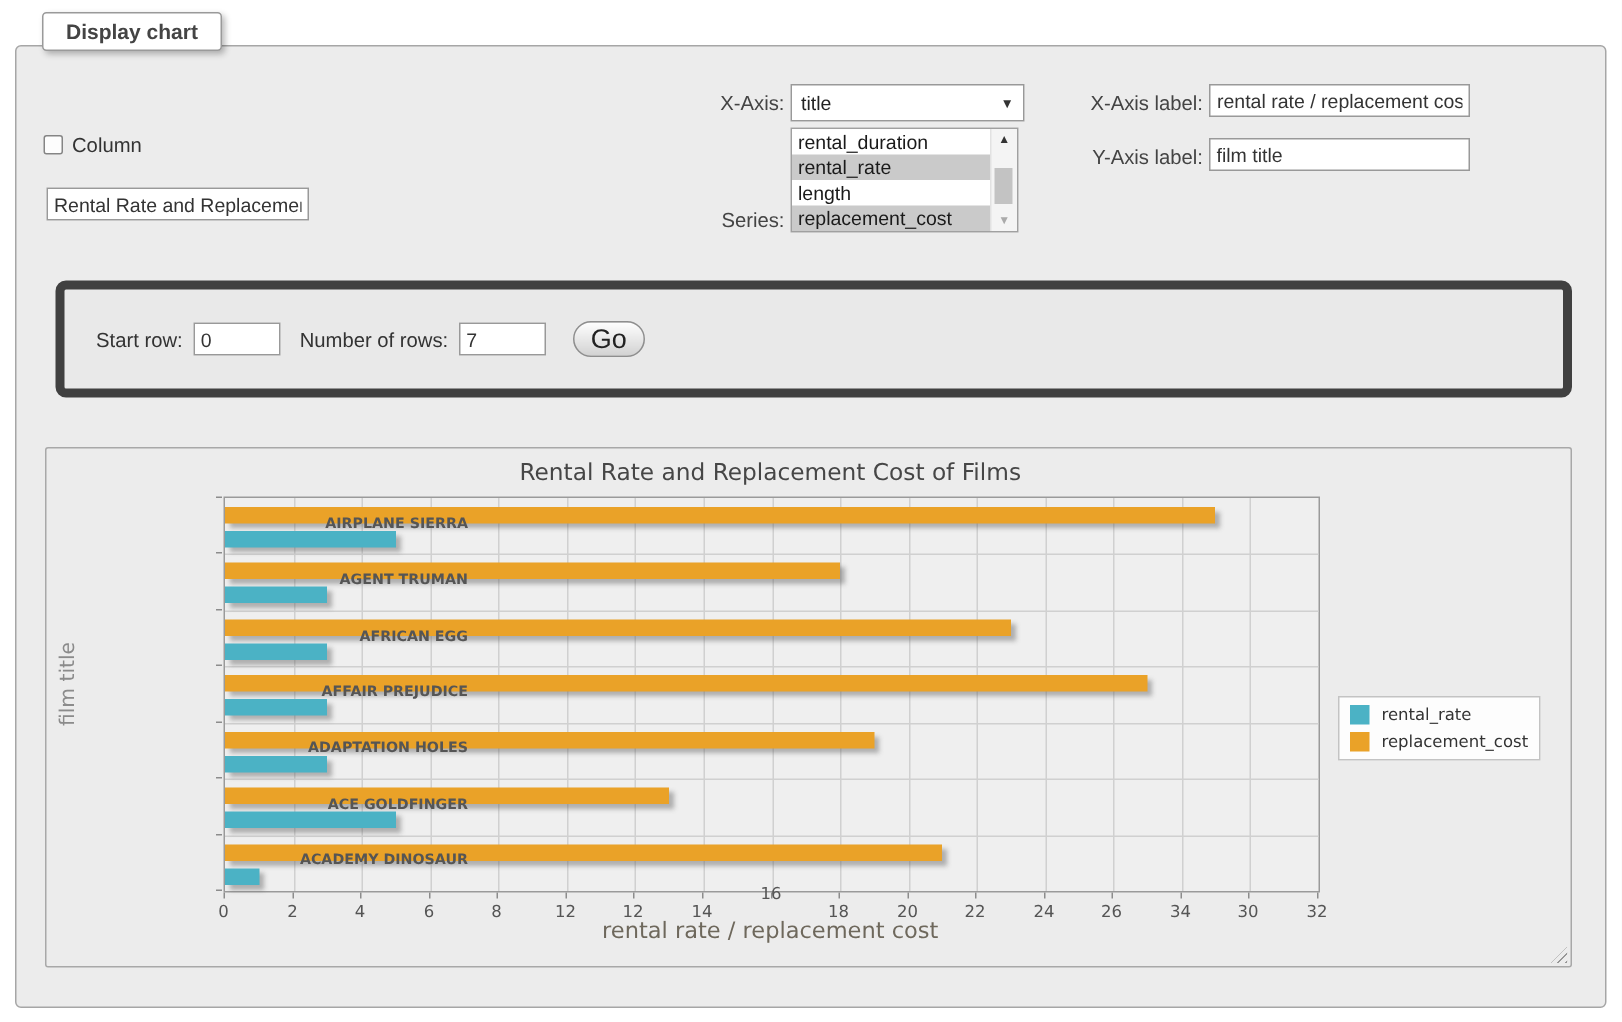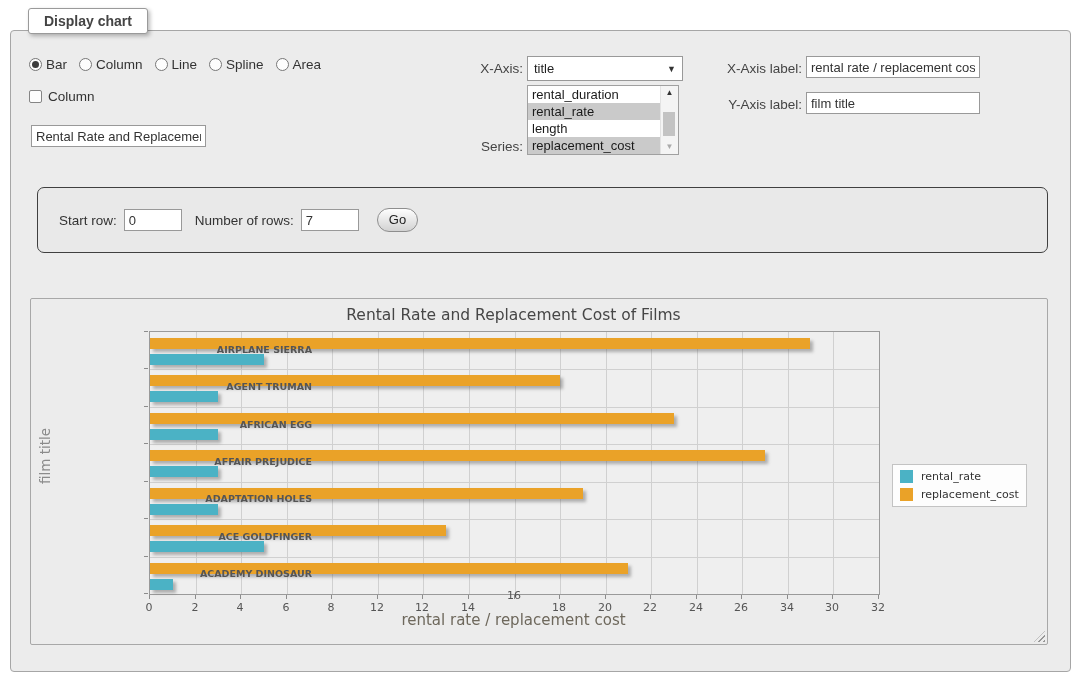--- a/index.html
+++ b/index.html
@@ -42,28 +42,28 @@
   .listbox .opt{height:17px;line-height:17px;font-size:13px;color:#1a1a1a;padding:0 4px;
           white-space:nowrap;overflow:hidden;}
   .listbox .opt.sel{background:#cacaca;}
   .sbar{position:absolute;right:0;top:0;width:17px;bottom:0;background:#f4f4f4;border-left:1px solid #e2e2e2;}
   .sbar .btn{position:absolute;left:0;width:17px;height:14px;text-align:center;font-size:8px;line-height:14px;}
   .sbar .up{top:0;color:#333;}
   .sbar .down{bottom:0;color:#aaa;}
   .sbar .thumb{position:absolute;left:2px;top:26px;width:12px;height:24px;background:#c3c3c3;}
 
   
-  .rowpanel{position:absolute;left:37px;top:187px;width:1011px;height:66px;background:#e9e9e9;
-          border:1px solid #404040;border-radius:7px;box-sizing:border-box;
+  .rowpanel{position:absolute;left:37px;top:187px;width:1011px;height:78px;background:#e9e9e9;
+          border:6px solid #404040;border-radius:7px;box-sizing:border-box;
           display:flex;align-items:center;padding-left:21px;}
   .rowpanel .sp7{width:7px;}.rowpanel .sp13{width:13px;}.rowpanel .sp18{width:18px;}
   .rowpanel input.txt{position:static;width:58px;}
   .gobtn{height:24px;padding:0 11px;border:1px solid #8e8e8e;border-radius:12px;
          background:linear-gradient(#fefefe,#d2d2d2);font-family:"Liberation Sans",sans-serif;
-         font-size:13px;color:#222;line-height:22px;text-align:right;}
+         font-size:18px;color:#222;line-height:22px;text-align:right;}
 
   
   .chartpanel{position:absolute;left:30px;top:298px;width:1018px;height:347px;background:#ececec;
          border:1px solid #a8a8a8;border-radius:2px;box-sizing:border-box;}
   .chart-font{font-family:"DejaVu Sans",sans-serif;}
   #chart-title{position:absolute;left:118px;top:7px;width:729px;text-align:center;
          font-size:15.5px;color:#464646;}
   #plot{position:absolute;left:118px;top:32px;width:729px;height:262px;background:#efefef;
          border:1px solid #9a9a9a;}
   .gl-v{position:absolute;top:0;width:1px;height:100%;background:#d0d0d0;}
@@ -87,42 +87,20 @@
        background:repeating-linear-gradient(135deg,#979797 0,#979797 1px,transparent 1px,transparent 3.5px);
        clip-path:polygon(100% 0,100% 100%,0 100%);}
 </style>
 </head>
 <body>
 
 <div id="page">
   <div class="frame"></div>
   <div class="legendbox">Display chart</div>
 
-  <div class="radios" id="chart-type-radios">
-      <span class="grp">
-        <span class="radio checked"></span>
-        <span class="lbl">Bar</span>
-      </span>
-      <span class="grp">
-        <span class="radio"></span>
-        <span class="lbl">Column</span>
-      </span>
-      <span class="grp">
-        <span class="radio"></span>
-        <span class="lbl">Line</span>
-      </span>
-      <span class="grp">
-        <span class="radio"></span>
-        <span class="lbl">Spline</span>
-      </span>
-      <span class="grp">
-        <span class="radio"></span>
-        <span class="lbl">Area</span>
-      </span>
-    </div>
 
   <div class="stackedrow">
     <span class="checkbox"></span>
     <span class="lbl">Column</span>
   </div>
 
   <input class="txt" style="left: 31px; top: 125px; width: 175px;" value="Rental Rate and Replacement Cost of Films">
 
   <span class="flabel" style="left:400px;top:61px;width:123px;">X-Axis:</span>
   <div class="select">

